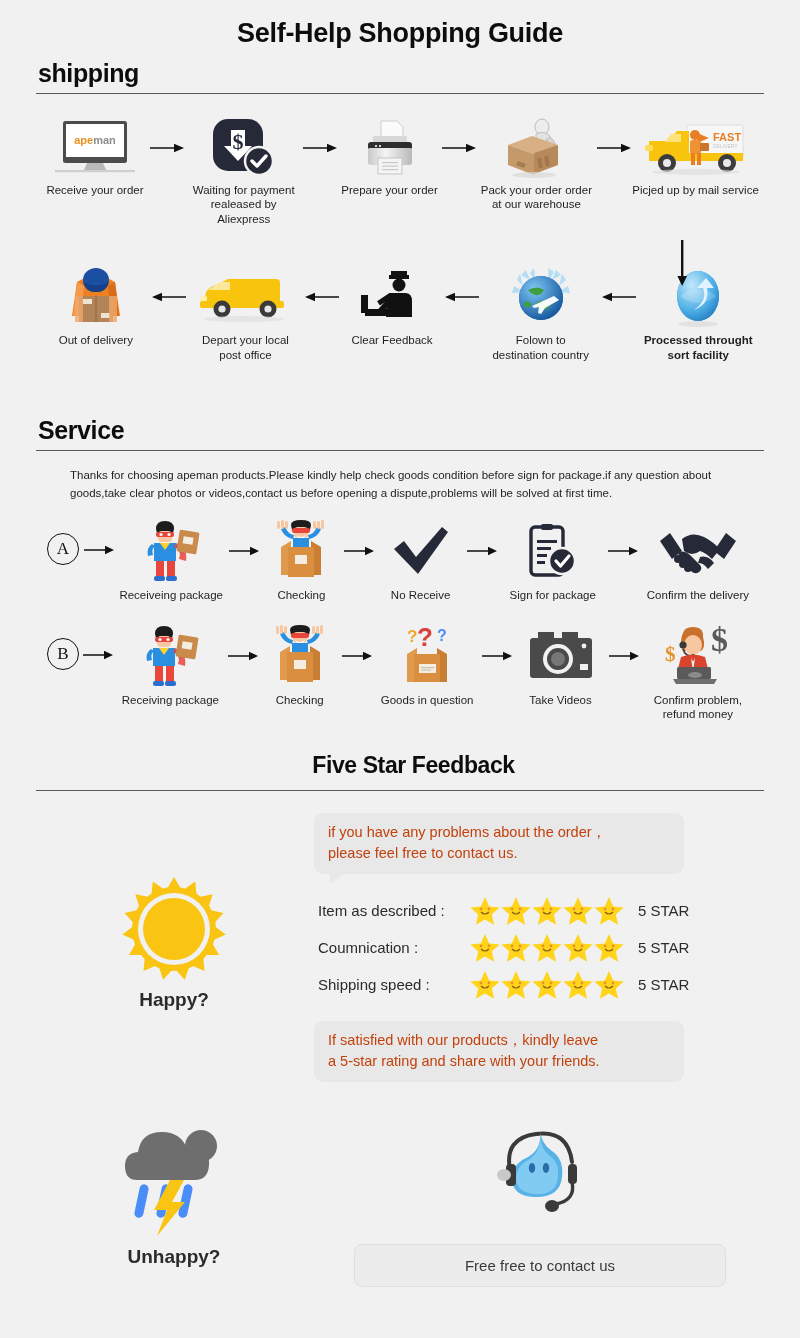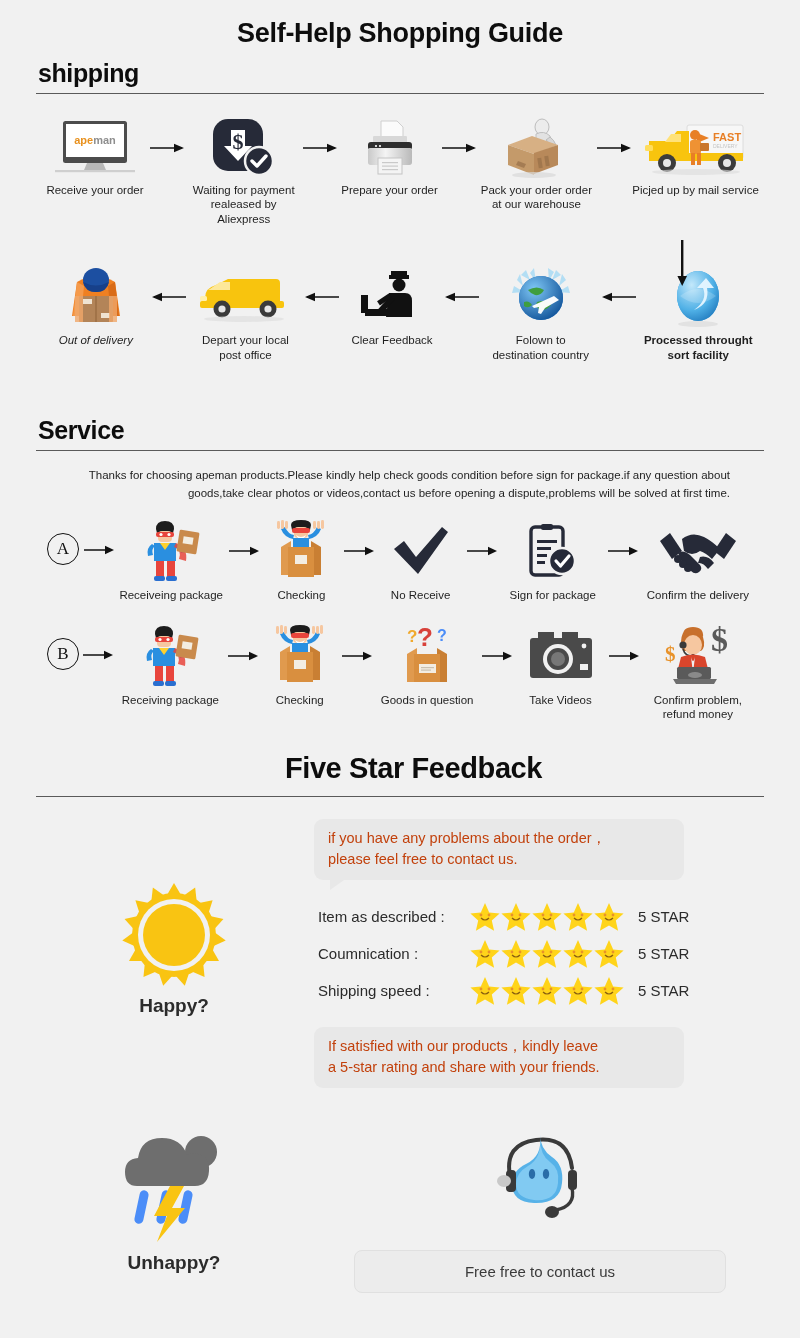--- a/index.html
+++ b/index.html
@@ -43,21 +43,21 @@
     color: #0d0d0d;
     letter-spacing: -0.4px;
   }
   .rule {
     height: 1px;
     background: #5a5a5a;
     width: 100%;
   }
   .center-title {
     text-align: center;
-    font-size: 29px;
+    font-size: 23px;
     font-weight: bold;
     color: #0d0d0d;
     margin: 0;
     letter-spacing: -0.4px;
     padding-left: 27px;
   }
 
   
   .flow-row {
     display: flex;
@@ -91,21 +91,21 @@
     justify-content: center;
   }
   .arrow svg { display:block; }
 
   
   .service-text {
     width: 660px;
     margin: 16px auto 14px auto;
     font-size: 11.5px;
     line-height: 1.55;
-    text-align: right;
+    text-align: left;
     color: #1f1f1f;
   }
 
   
   .circle-letter {
     width: 30px; height: 30px;
     border: 1.6px solid #111;
     border-radius: 50%;
     display: flex; align-items: center; justify-content: center;
     font-size: 17px;
@@ -308,21 +308,21 @@
   </div>
 
   <div style="position:absolute; left:676px; top:240px;">
     <svg width="12" height="46" viewBox="0 0 12 46">
         <path d="M5 0 h2.4 v36 h3.6 l-4.8 10 -4.8 -10 h3.6 z" fill="#111"></path>
       </svg>
   </div>
 
   <div class="flow-row" style="margin-top:40px; width:760px; justify-content:space-between; padding:0 20px; box-sizing:border-box;">
 
-    <div class="flow-step" style="width:112px;font-style:italic;">
+    <div class="flow-step" style="width:112px;">
       <div class="icon-box" style="height:62px;">
         <svg width="74" height="62" viewBox="0 0 74 62">
           <path d="M18 16 q19 -11 38 0 l5 34 h-48 z" fill="#ef8022"></path>
           <path d="M18 16 l-4 34 h8 l3 -30 z" fill="#f59a4b"></path>
           <path d="M56 16 l4 34 h-8 l-3 -30 z" fill="#d96c18"></path>
           <ellipse cx="37" cy="14" rx="13" ry="12" fill="#1c4fa1"></ellipse>
           <path d="M24 16 q13 7 26 0 q-2 10 -13 10 q-11 0 -13 -10 z" fill="#17408a"></path>
           <rect x="20" y="30" width="34" height="26" rx="1" fill="#b98b5e"></rect>
           <rect x="20" y="30" width="34" height="26" rx="1" fill="#a9794d" opacity="0.35"></rect>
           <rect x="36" y="30" width="2" height="26" fill="#8f6238" opacity="0.5"></rect>

